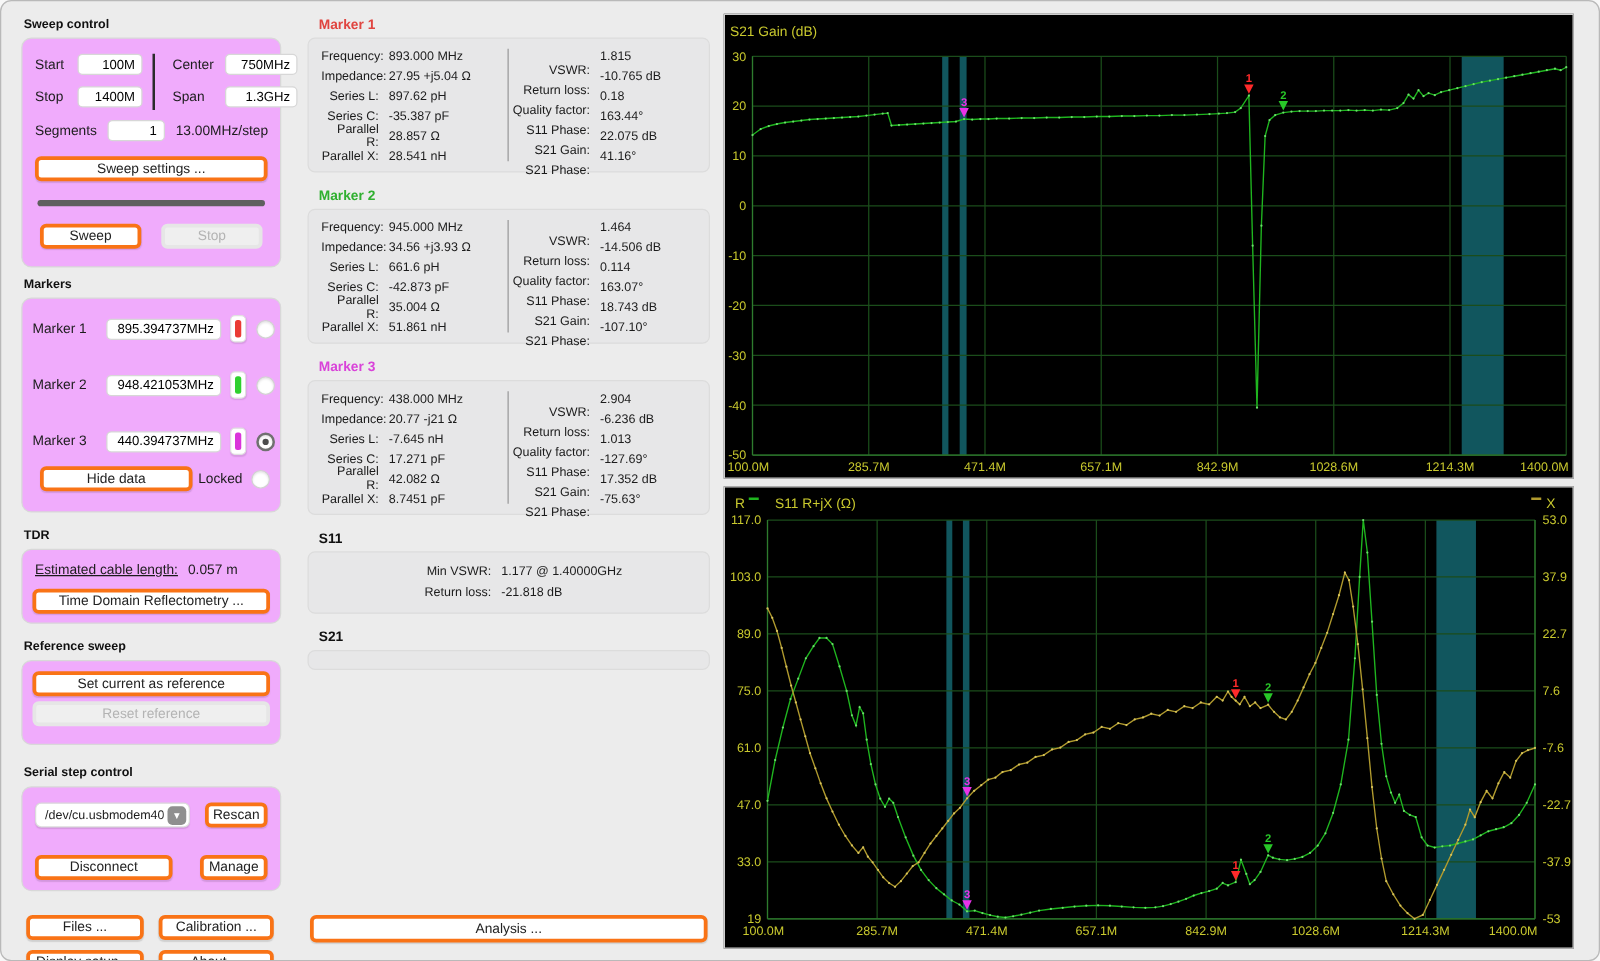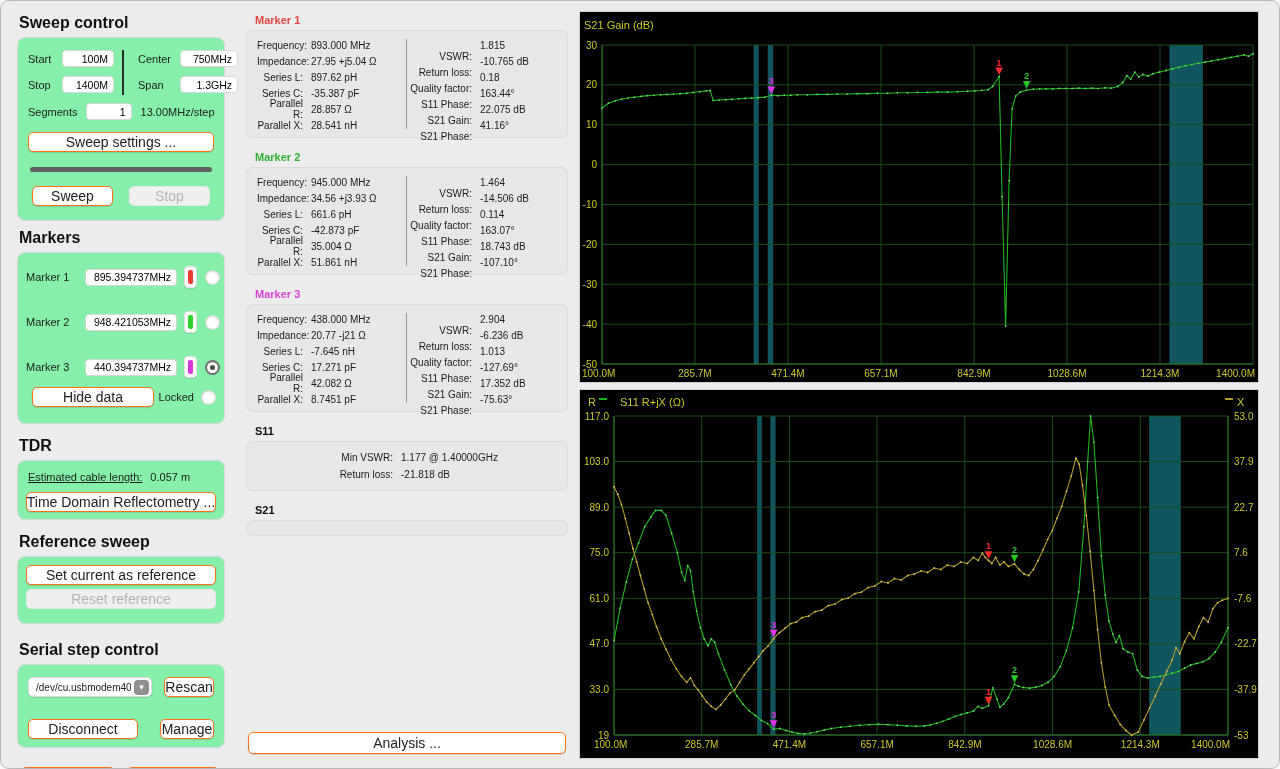--- a/index.html
+++ b/index.html
@@ -2,23 +2,23 @@
 <html><head>
 <meta charset="utf-8">
 <style>
 * { box-sizing: border-box; margin: 0; padding: 0; }
 html,body { width:1280px; height:769px; background:#f7f7f7; font-family:"Liberation Sans",sans-serif; }
 .window { position:absolute; left:0; top:0; width:1280px; height:769px; background:#ececec;
   border:1px solid #b9b9b9; border-radius:9px; overflow:hidden; color:#1c1c1c; font-size:11px; }
 
 
 .sidebar { position:absolute; left:8px; top:0; width:230px; }
-.sect-title { font-size:16px; font-weight:700; color:#101010; margin:13px 0 5px 10px; }
-.gbox { background:#86efac; border:1px solid #d8d8d8; border-radius:8px; margin-left:8px; width:208px; padding:10px 8px; position:relative; }
-.btn { background:#fff; border:1px solid #f97316; border-radius:5px; height:20px; font-size:14px; color:#222;
+.sect-title { font-size:10px; font-weight:700; color:#101010; margin:13px 0 5px 10px; }
+.gbox { background:#f0abfc; border:1px solid #d8d8d8; border-radius:8px; margin-left:8px; width:208px; padding:10px 8px; position:relative; }
+.btn { background:#fff; border:3px solid #f97316; border-radius:5px; height:20px; font-size:11px; color:#222;
   display:flex; align-items:center; justify-content:center; box-shadow:0 1px 1px rgba(0,0,0,.12); cursor:default; white-space:nowrap; }
 .btn.disabled { background:#efefef; color:#b3b3b3; box-shadow:none; border-color:#e6e6e6; }
 .tinput { background:#fff; border:1px solid #d7d7d7; border-radius:4px; height:17px; font-size:10.5px; text-align:right; padding:0 5px; width:100%; font-family:"Liberation Sans",sans-serif; }
 .sc-grid { display:grid; grid-template-columns:30px 52px 16px 38px 58px; column-gap:4px; row-gap:9px; align-items:center; padding:2px 0 0 2px; }
 .sc-grid label { font-size:11px; }
 .vdiv-dark { position:absolute; left:104px; top:12px; height:45px; width:2px; background:#2b2b2b; }
 .seg-row { display:flex; align-items:center; margin-top:10px; padding-left:2px; }
 .seg-row label { margin-right:8px; }
 .seg-row .tinput { width:46px; margin-right:9px; }
 .wide-btn { margin:12px 2px 0 2px; }

